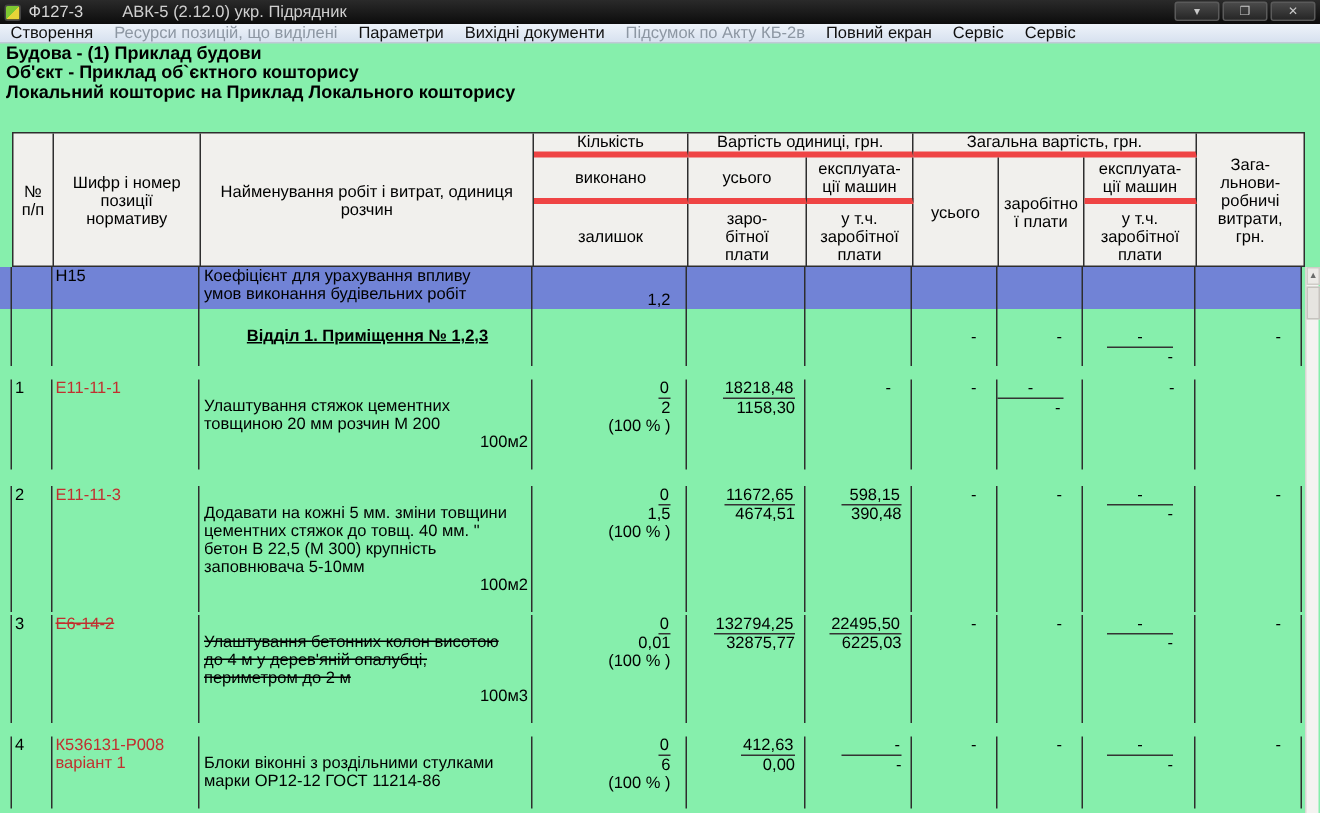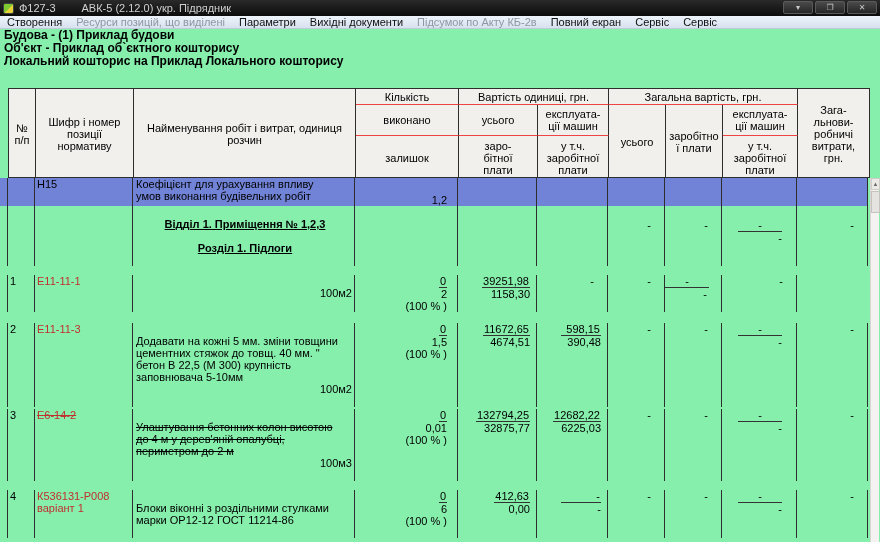--- a/index.html
+++ b/index.html
@@ -29,21 +29,21 @@
 
   
   .doc-header { position:absolute; left:4px; top:29px; font-size:12px; font-weight:bold;
     color:#000; line-height:13px; white-space:nowrap; }
 
   
   .thead { position:absolute; left:8px; top:88px; width:862px; height:90px;
     border:1px solid #2e2e2e; background:#f1f0ed;
     display:grid; grid-template-columns:27px 98px 222px 103px 79px 71px 57px 57px 75px 71px;
     grid-template-rows:16px 31px 43px; }
-  .h { border-right:1px solid #2e2e2e; border-bottom:1px solid #ef4444;
+  .h { border-right:1px solid #2e2e2e; border-bottom:4px solid #ef4444;
     display:flex; align-items:center; justify-content:center; text-align:center;
     font-size:11px; line-height:12px; white-space:pre-line; color:#000; overflow:hidden; }
   .h.nb { border-bottom:none; }
   .h.nr { border-right:none; }
   .h-num  { grid-column:1; grid-row:1/4; }
   .h-code { grid-column:2; grid-row:1/4; }
   .h-name { grid-column:3; grid-row:1/4; }
   .h-qty  { grid-column:4; grid-row:1; }
   .h-done { grid-column:4; grid-row:2; }
   .h-rest { grid-column:4; grid-row:3; }
@@ -193,50 +193,51 @@
         <div class="cell"></div>
         <div class="cell"></div>
     </div>
 
     <div class="trow sect">
       <div class="cell"></div>
       <div class="cell c-num"></div>
       <div class="cell c-code"></div>
       <div class="cell c-name">
         <div>Відділ 1. Приміщення № 1,2,3</div>
-        <div>Розділ 1. Підлоги</div>
       </div>
       <div class="cell c-qty"></div>
       <div class="cell"></div>
         <div class="cell"></div>
       <div class="cell c-dash">-</div>
       <div class="cell c-dash">-</div>
       <div class="cell dashfrac">
         <span class="top">-</span><br>
         <span>-</span>
       </div>
       <div class="cell c-dash">-</div>
     </div>
 
     <div class="rows">
 
         <div class="trow">
           <div class="cell"></div>
           <div class="cell c-num">1</div>
           <div class="cell c-code">Е11-11-1</div>
           <div class="cell c-name">
+            <span>Улаштування стяжок цементних
+товщиною 20 мм розчин М 200</span>
             <div class="unit">100м2</div>
           </div>
           <div class="cell c-qty">
             <div><span class="top">0</span></div>
             <div>2</div>
             <div>(100 % )</div>
           </div>
           <div class="cell numfrac">
-            <span class="top">39251,98</span><br>
+            <span class="top">18218,48</span><br>
             <span>1158,30</span>
           </div>
           <div class="cell c-dash">-</div>
           <div class="cell c-dash">-</div>
           <div class="cell dashfrac">
             <span class="top">-</span><br>
             <span>-</span>
           </div>
           <div class="cell c-dash">-</div>
         </div>
@@ -287,21 +288,21 @@
           <div class="cell c-qty">
             <div><span class="top">0</span></div>
             <div>0,01</div>
             <div>(100 % )</div>
           </div>
           <div class="cell numfrac">
             <span class="top">132794,25</span><br>
             <span>32875,77</span>
           </div>
           <div class="cell numfrac">
-            <span class="top wide">12682,22</span><br>
+            <span class="top wide">22495,50</span><br>
             <span>6225,03</span>
           </div>
           <div class="cell c-dash">-</div>
           <div class="cell c-dash">-</div>
           <div class="cell dashfrac">
             <span class="top">-</span><br>
             <span>-</span>
           </div>
           <div class="cell c-dash">-</div>
         </div>

